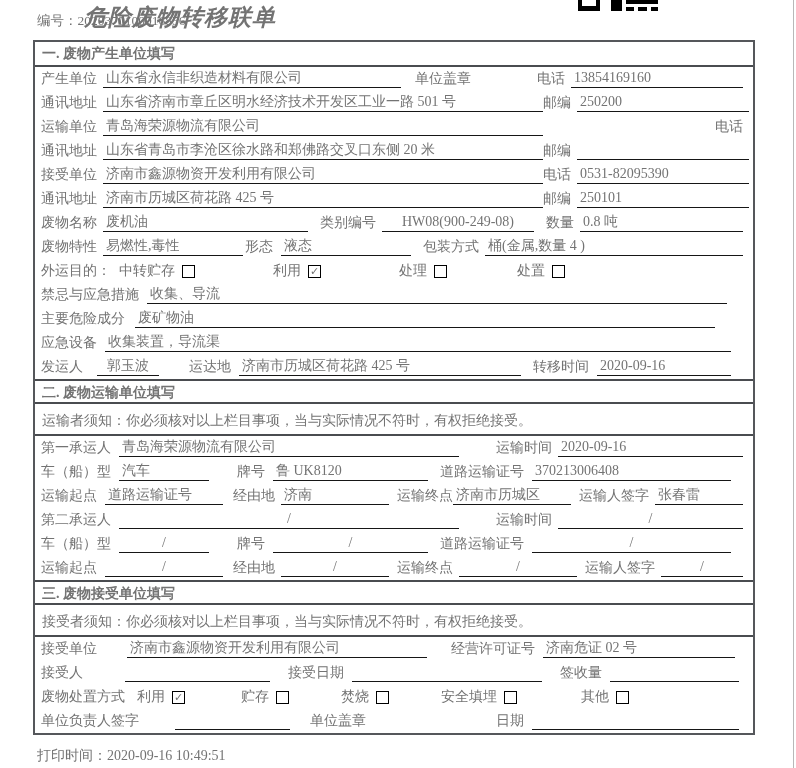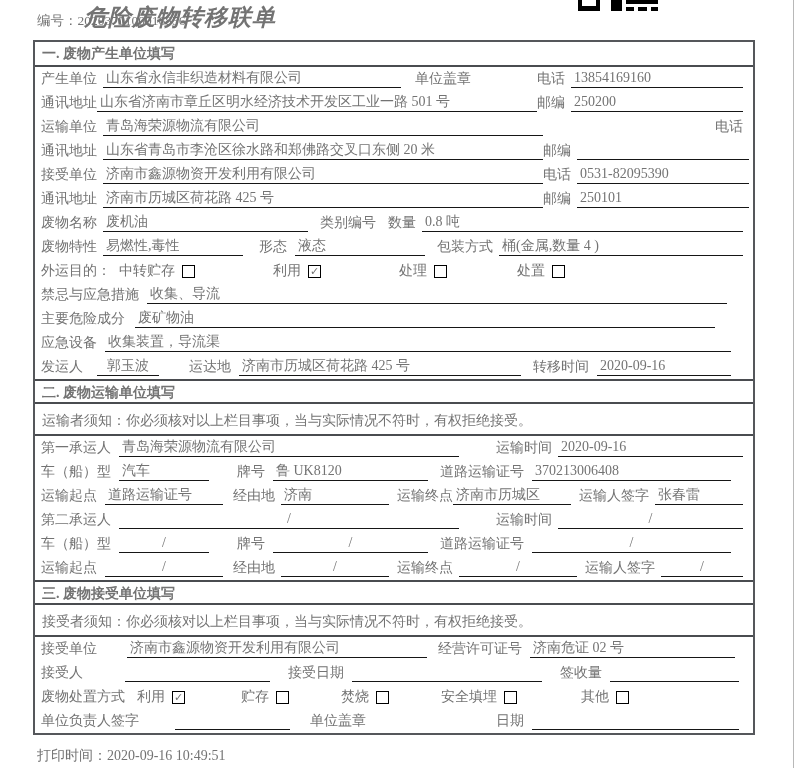--- a/index.html
+++ b/index.html
@@ -61,21 +61,21 @@
     <div class="row">
       <span class="lbl">产生单位</span>
       <span class="val" style="width:298px;margin-left:6px">山东省永信非织造材料有限公司</span>
       <span class="lbl" style="margin-left:14px">单位盖章</span>
       <span class="lbl" style="margin-left:auto">电话</span>
       <span class="val" style="width:172px;margin-left:6px">13854169160</span>
     </div>
 
     <div class="row">
       <span class="lbl">通讯地址</span>
-      <span class="val" style="width:440px;">山东省济南市章丘区明水经济技术开发区工业一路 501 号</span>
+      <span class="val" style="width:440px;margin-left:6px">山东省济南市章丘区明水经济技术开发区工业一路 501 号</span>
       <span class="lbl" style="margin-left:auto">邮编</span>
       <span class="val" style="width:172px;margin-left:6px">250200</span>
     </div>
 
     <div class="row">
       <span class="lbl">运输单位</span>
       <span class="val" style="width:440px;margin-left:6px">青岛海荣源物流有限公司</span>
       <span class="lbl" style="margin-left:auto">电话</span>
     </div>
 
@@ -97,28 +97,29 @@
       <span class="lbl">通讯地址</span>
       <span class="val" style="width:440px;margin-left:6px">济南市历城区荷花路 425 号</span>
       <span class="lbl" style="margin-left:auto">邮编</span>
       <span class="val" style="width:172px;margin-left:6px">250101</span>
     </div>
 
     <div class="row">
       <span class="lbl">废物名称</span>
       <span class="val" style="width:205px;margin-left:6px">废机油</span>
       <span class="lbl" style="margin-left:12px">类别编号</span>
+      <span class="val ctr" style="width:152px;margin-left:6px">HW08(900-249-08)</span>
       <span class="lbl" style="margin-left:12px">数量</span>
       <span class="val f1" style="margin-left:6px">0.8 吨</span>
     </div>
 
     <div class="row">
       <span class="lbl">废物特性</span>
       <span class="val" style="width:140px;margin-left:6px">易燃性,毒性</span>
-      <span class="lbl" style="margin-left:16px">形态</span>
+      <span class="lbl" style="margin-left:2px">形态</span>
       <span class="val" style="width:130px;margin-left:8px">液态</span>
       <span class="lbl" style="margin-left:12px">包装方式</span>
       <span class="val f1" style="margin-left:6px">桶(金属,数量 4 )</span>
     </div>
 
     <div class="row">
       <span class="lbl">外运目的：</span>
       <span class="opt" style="margin-left:8px">
         <span>中转贮存</span>
         <i class="cb"></i>
@@ -217,21 +218,21 @@
       <span class="lbl" style="margin-left:8px">运输人签字</span>
       <span class="val ctr f1" style="margin-left:6px">/</span>
     </div>
 
     <div class="sec-title mid">三. 废物接受单位填写</div>
     <div class="note">接受者须知：你必须核对以上栏目事项，当与实际情况不符时，有权拒绝接受。</div>
 
     <div class="row">
       <span class="lbl">接受单位</span>
       <span class="val" style="width:300px;margin-left:30px">济南市鑫源物资开发利用有限公司</span>
-      <span class="lbl" style="margin-left:11px">经营许可证号</span>
+      <span class="lbl" style="margin-left:24px">经营许可证号</span>
       <span class="val f1" style="margin-left:8px;margin-right:8px">济南危证 02 号</span>
     </div>
 
     <div class="row">
       <span class="lbl">接受人</span>
       <span class="val" style="width:145px;margin-left:42px"></span>
       <span class="lbl" style="margin-left:18px">接受日期</span>
       <span class="val" style="width:190px;margin-left:8px"></span>
       <span class="lbl" style="margin-left:18px">签收量</span>
       <span class="val f1" style="margin-left:8px;margin-right:4px"></span>

